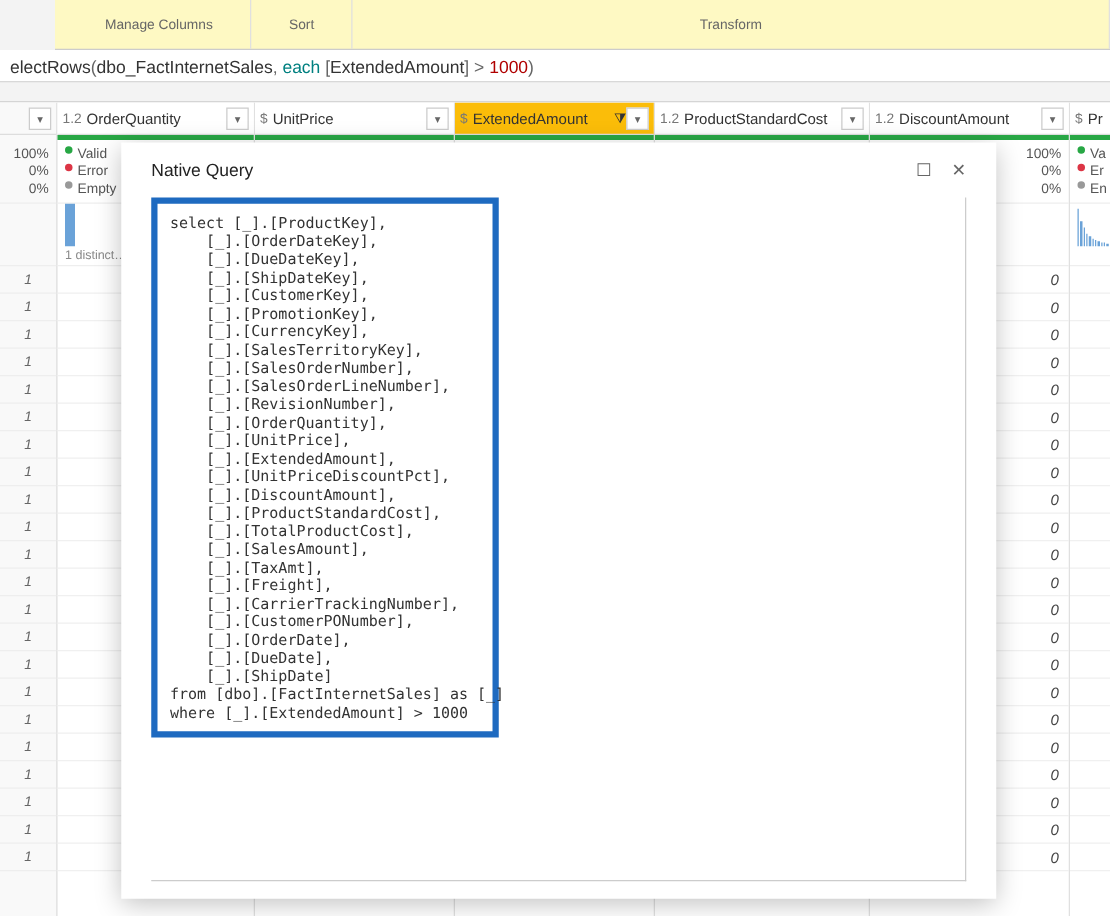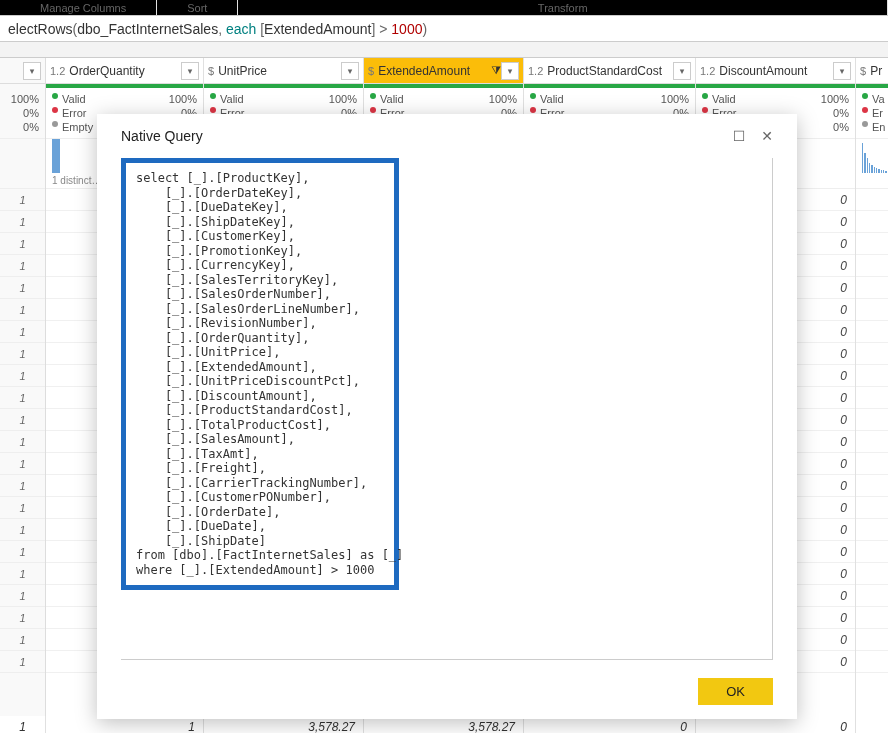--- a/index.html
+++ b/index.html
@@ -1,18 +1,18 @@
 <!DOCTYPE html>
 <html><head>
   <meta charset="utf-8">
   <style>
     * { margin: 0; padding: 0; box-sizing: border-box; }
     body { font-family: "Segoe UI", sans-serif; font-size: 12px; color: #333; background: #f3f3f3; overflow: hidden; width: 888px; height: 733px; position: relative; }
     
-    .ribbon-groups { display: flex; background: #000000; border-bottom: 1px solid #ccc; height: 16px; padding: 0 0 0 10px; }
+    .ribbon-groups { display: flex; background: #fef9c3; border-bottom: 1px solid #ccc; height: 40px; padding: 0 0 0 10px; margin-left: 44px; }
     .ribbon-group { display: flex; align-items: center; justify-content: center; padding: 2px 30px; color: #666; font-size: 11px; border-right: 1px solid #e0e0e0; }
     
     .formula-bar { display: flex; align-items: center; background: #fff; border-bottom: 1px solid #ccc; height: 26px; padding: 4px 8px; }
     .formula-text { font-family: Liberation Sans, sans-serif; font-size: 14px; }
     .tok-red { color: #b00000; }
     .tok-teal { color: #008080; }
     .tok-gray { color: #666; }
     
     .data-area { display: flex; background: #fff; height: 680px; overflow: hidden; position: relative; }
     .row-headers { width: 46px; background: #f9f9f9; border-right: 1px solid #ddd; flex-shrink:0; }
@@ -567,16 +567,13 @@
     [_].[Freight],
     [_].[CarrierTrackingNumber],
     [_].[CustomerPONumber],
     [_].[OrderDate],
     [_].[DueDate],
     [_].[ShipDate]
 from [dbo].[FactInternetSales] as [_]
 where [_].[ExtendedAmount] &gt; 1000</div>
     </div>
   </div>
-  <div class="dialog-footer">
-    <button class="ok-btn">OK</button>
-  </div>
 </div>
 
 </body></html>

